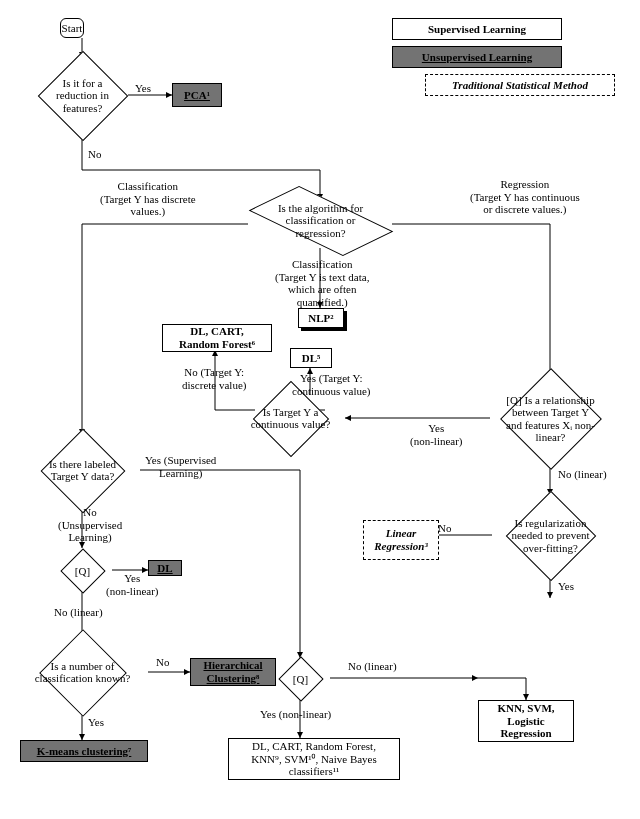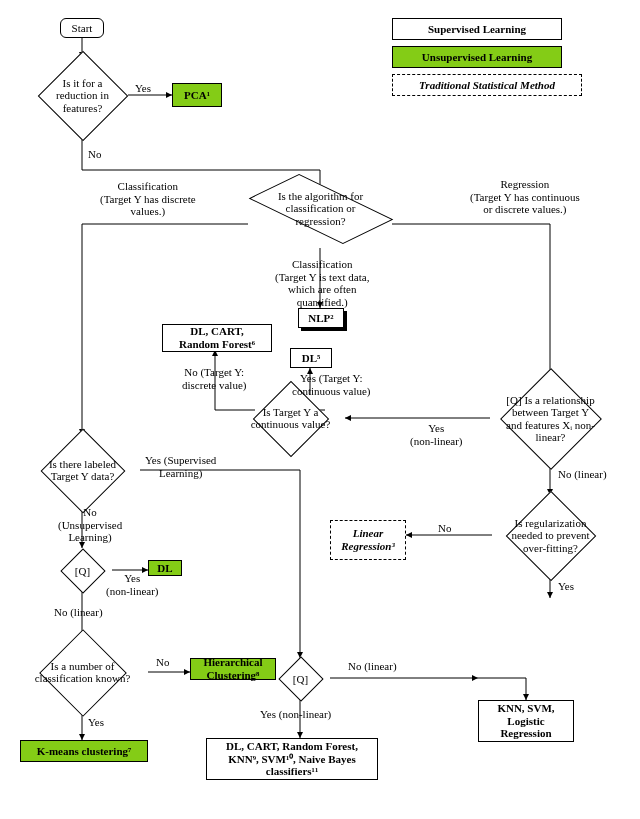--- a/index.html
+++ b/index.html
@@ -21,24 +21,24 @@
     background: #fff;
     display: flex;
     align-items: center;
     justify-content: center;
     text-align: center;
     padding: 2px 4px;
     line-height: 1.15;
   }
   .rect.thick { border-width: 1.5px; }
   .rect.rounded { border-radius: 6px; }
-  .rect.shaded { background: #84cc16; }
+  .rect.shaded { background: #737373; text-decoration: underline; }
   .rect.dashed { border-style: dashed; }
   .rect.shadow { box-shadow: 3px 3px 0 #000; justify-content: center; }
-  .rect.italic { font-style: italic; }
+  .rect.italic { font-style: italic; margin-left: 33px; }
   .rect .bold { font-weight: bold; text-align: center; }
   .diamond {
     position: absolute;
     width: 1px; height: 1px;
   }
   .diamond .shape {
     position: absolute;
     top: 50%; left: 50%;
     border: 1px solid #000;
     background: #fff;
@@ -131,39 +131,39 @@
 <div class="rect thick" style="left:392px;top:18px;width:170px;height:22px">
   <span class="bold">Supervised Learning</span>
 </div>
 <div class="rect thick shaded" style="left:392px;top:46px;width:170px;height:22px">
   <span class="bold">Unsupervised Learning</span>
 </div>
 <div class="rect dashed italic" style="left:392px;top:74px;width:190px;height:22px;font-weight:bold">
   <span>Traditional Statistical Method</span>
 </div>
 
-<div class="rect rounded" style="left:60px;top:18px;width:44px;height:20px">
+<div class="rect rounded" style="left:60px;top:18px;width:24px;height:20px">
   <span>Start</span>
 </div>
 
 <div class="diamond" style="left:82px;top:95px">
   <div class="shape" style="width:64px;height:64px"></div>
   <div class="dt" style="width:80px"><span>Is it for a<br>reduction in<br>features?</span></div>
 </div>
 <div class="lbl" style="left:135px;top:82px">Yes</div>
 <div class="lbl" style="left:88px;top:148px">No</div>
 
 <div class="rect shaded thick" style="left:172px;top:83px;width:50px;height:24px;font-weight:bold">
   <span>PCA¹</span>
 </div>
 
 <div class="lbl" style="left:100px;top:180px;text-align:center">Classification<br>(Target Y has discrete<br>values.)</div>
 <div class="lbl" style="left:470px;top:178px;text-align:center">Regression<br>(Target Y has continuous<br>or discrete values.)</div>
 
-<div class="diamond" style="left:320px;top:208px">
+<div class="diamond" style="left:320px;top:220px">
   <div class="shape" style="width:86px;height:46px;transform:translate(-50%,-50%) scale(1.55,0.75) rotate(45deg)"></div>
   <div class="dt" style="width:120px"><span>Is the algorithm for<br>classification or<br>regression?</span></div>
 </div>
 
 <div class="lbl" style="left:275px;top:258px">Classification<br>(Target Y is text data,<br>which are often<br>quantified.)</div>
 
 <div class="rect thick shadow" style="left:298px;top:308px;width:46px;height:20px;font-weight:bold">
   <span>NLP²</span>
 </div>
 
@@ -219,36 +219,36 @@
   <span>DL</span>
 </div>
 
 <div class="diamond" style="left:82px;top:672px">
   <div class="shape" style="width:62px;height:62px"></div>
   <div class="dt" style="width:110px"><span>Is a number of<br>classification known?</span></div>
 </div>
 <div class="lbl" style="left:156px;top:656px">No</div>
 <div class="lbl" style="left:88px;top:716px">Yes</div>
 
-<div class="rect shaded thick" style="left:190px;top:658px;width:86px;height:22px;font-weight:bold">
+<div class="rect shaded thick" style="left:190px;top:658px;width:86px;height:28px;font-weight:bold">
   <span>Hierarchical<br>Clustering⁸</span>
 </div>
 
 <div class="rect shaded thick" style="left:20px;top:740px;width:128px;height:22px;font-weight:bold">
   <span>K-means clustering⁷</span>
 </div>
 
 <div class="diamond" style="left:300px;top:678px">
   <div class="shape" style="width:32px;height:32px"></div>
   <div class="dt" style="width:40px"><span>[Q]</span></div>
 </div>
 <div class="lbl" style="left:348px;top:660px">No (linear)</div>
 <div class="lbl" style="left:260px;top:708px">Yes (non-linear)</div>
 
-<div class="rect thick" style="left:206px;top:738px;width:172px;height:42px;font-weight:bold">
+<div class="rect thick" style="left:228px;top:738px;width:172px;height:42px;font-weight:normal">
   <span>DL, CART, Random Forest,<br>KNN⁹, SVM¹⁰, Naive Bayes<br>classifiers¹¹</span>
 </div>
 
 <div class="rect thick" style="left:478px;top:700px;width:96px;height:42px;font-weight:bold">
   <span>KNN, SVM,<br>Logistic<br>Regression</span>
 </div>
 
 <svg class="lines" style="z-index:1">
   <defs>
     <marker id="ah2" markerWidth="8" markerHeight="8" refX="6" refY="3" orient="auto">

